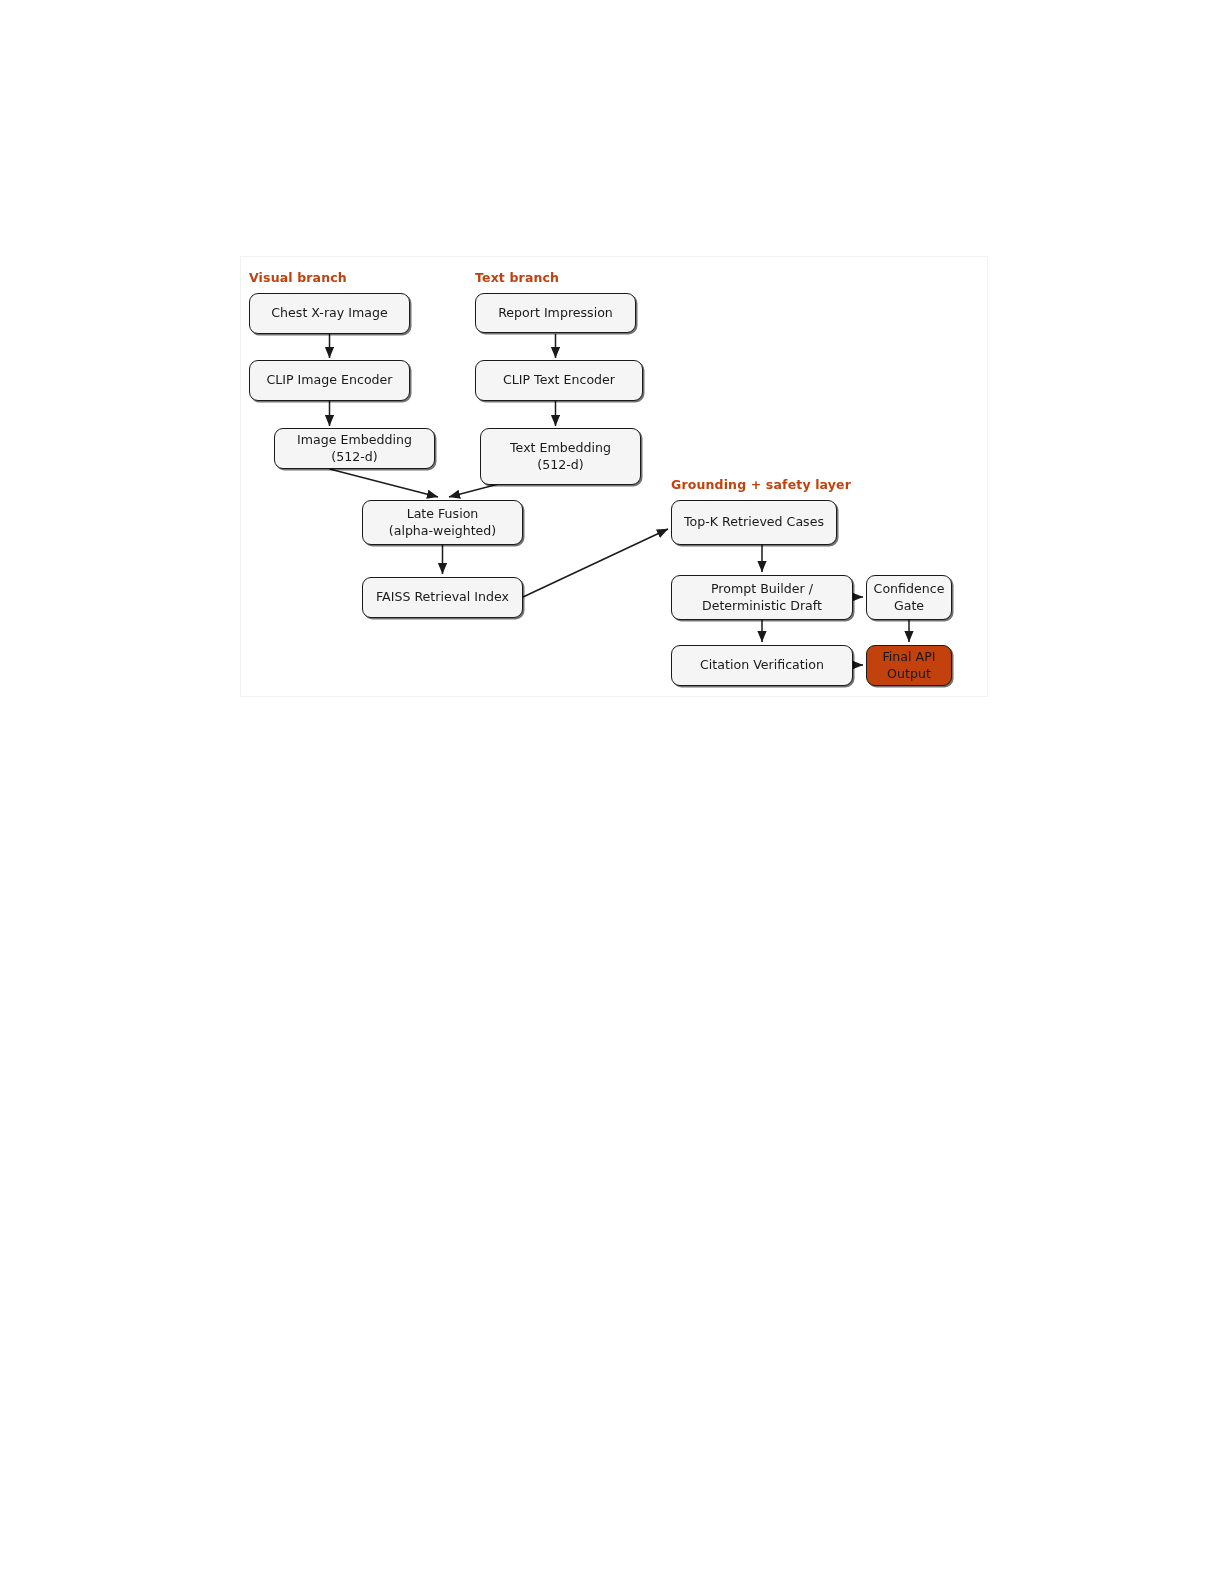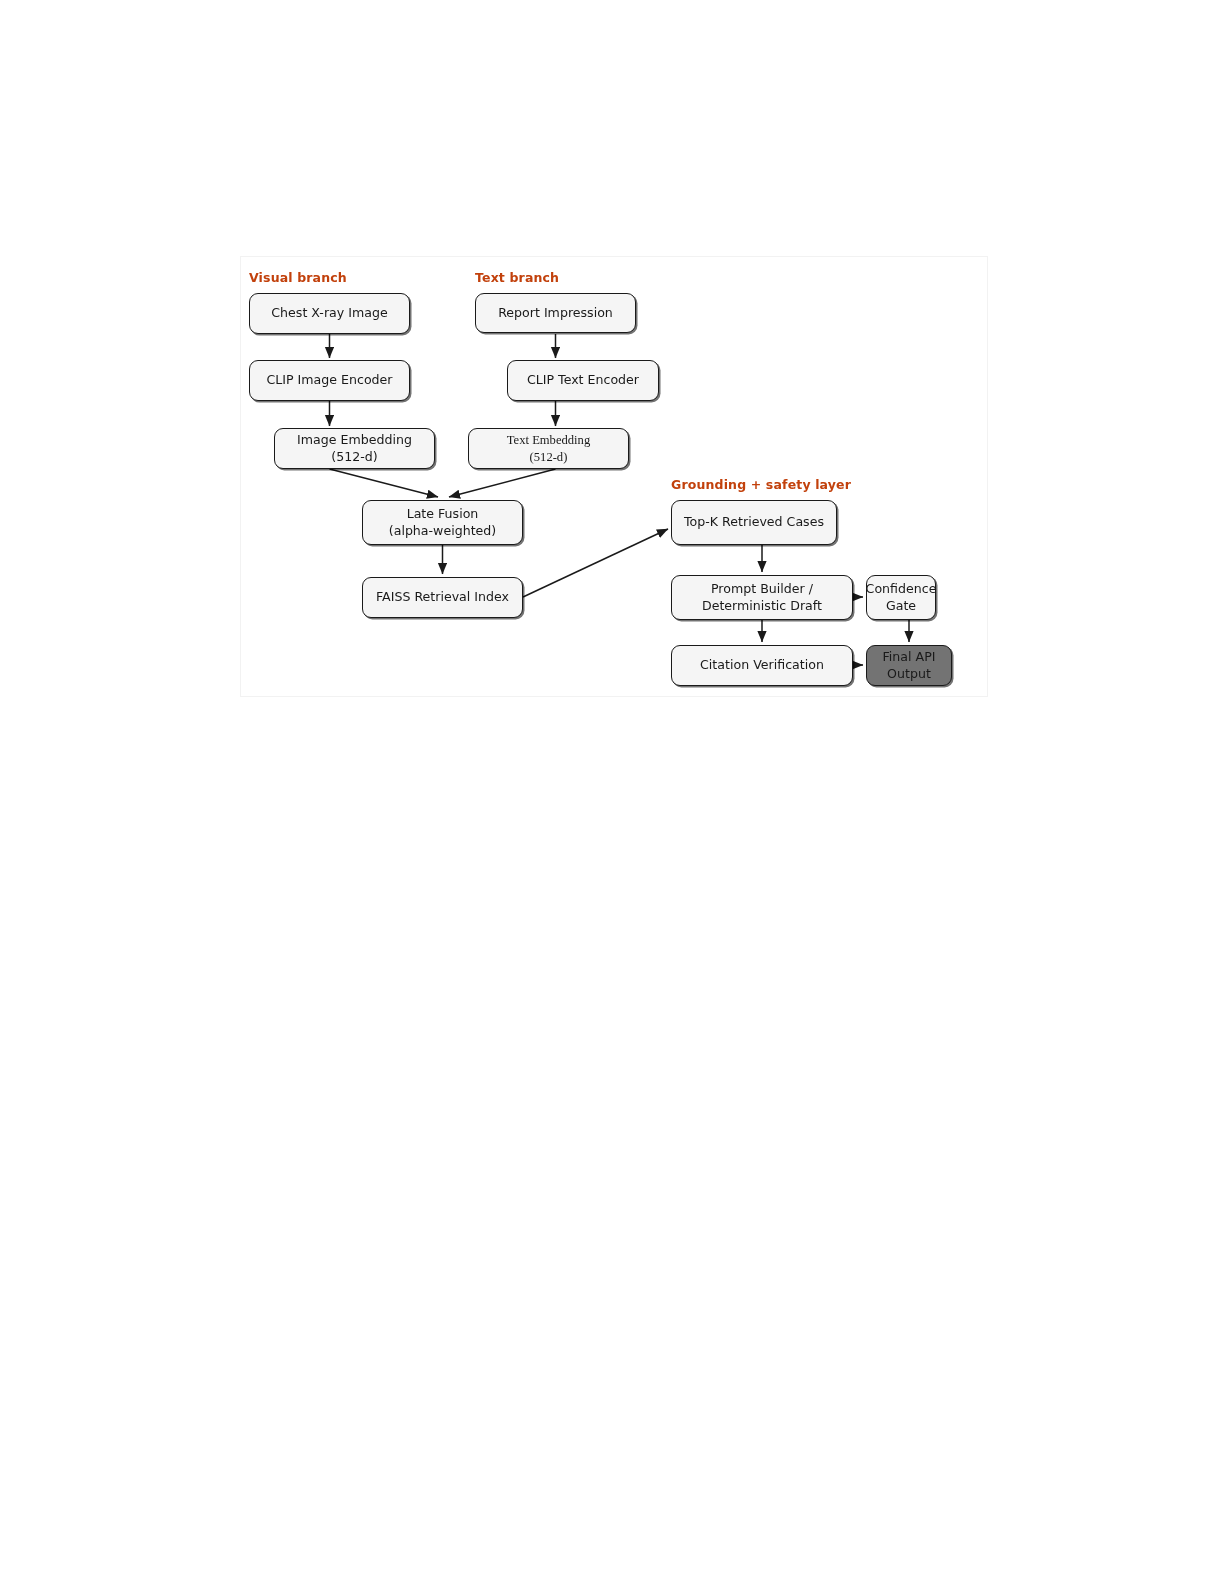--- a/index.html
+++ b/index.html
@@ -49,21 +49,21 @@
     display: flex;
     align-items: center;
     justify-content: center;
     text-align: center;
     font-size: 12.6px;
     line-height: 1.32;
     color: #1a1a1a;
     box-shadow: 1.5px 1.5px 0 rgba(0,0,0,0.55);
   }
   .node.shaded {
-    background: #737373;
+    background: #c2410c;
   }
   .node .label {
     display: block;
     white-space: pre-line;
     padding: 0 4px;
   }
   svg.edges {
     position: absolute;
     left: 0;
     top: 0;
@@ -113,24 +113,24 @@
     <span class="label">CLIP Image Encoder</span>
   </div>
   <div class="node" style="left:249px; top:428px; width:161px; height:41px;margin-left:25px;">
     <span class="label">Image Embedding
 (512-d)</span>
   </div>
 
   <div class="node" style="left:475px; top:293px; width:161px; height:40px;">
     <span class="label">Report Impression</span>
   </div>
-  <div class="node" style="left:475px; top:360px; width:152px; height:41px;margin-left:32px;">
+  <div class="node" style="left:475px; top:360px; width:168px; height:41px;">
     <span class="label">CLIP Text Encoder</span>
   </div>
-  <div class="node" style="left:468px; top:428px; width:161px; height:41px;font-family:Liberation Serif, serif;">
+  <div class="node" style="left:480px; top:428px; width:161px; height:57px;">
     <span class="label">Text Embedding
 (512-d)</span>
   </div>
 
   <div class="node" style="left:362px; top:500px; width:161px; height:45px;">
     <span class="label">Late Fusion
 (alpha-weighted)</span>
   </div>
   <div class="node" style="left:362px; top:577px; width:161px; height:41px;">
     <span class="label">FAISS Retrieval Index</span>
@@ -140,21 +140,21 @@
     <span class="label">Top-K Retrieved Cases</span>
   </div>
   <div class="node" style="left:671px; top:575px; width:182px; height:45px;">
     <span class="label">Prompt Builder /
 Deterministic Draft</span>
   </div>
   <div class="node" style="left:671px; top:645px; width:182px; height:41px;">
     <span class="label">Citation Verification</span>
   </div>
 
-  <div class="node" style="left:866px; top:575px; width:70px; height:45px;">
+  <div class="node" style="left:866px; top:575px; width:86px; height:45px;">
     <span class="label">Confidence
 Gate</span>
   </div>
   <div class="node shaded" style="left:866px; top:645px; width:86px; height:41px;">
     <span class="label">Final API
 Output</span>
   </div>
 
 </div>
 

